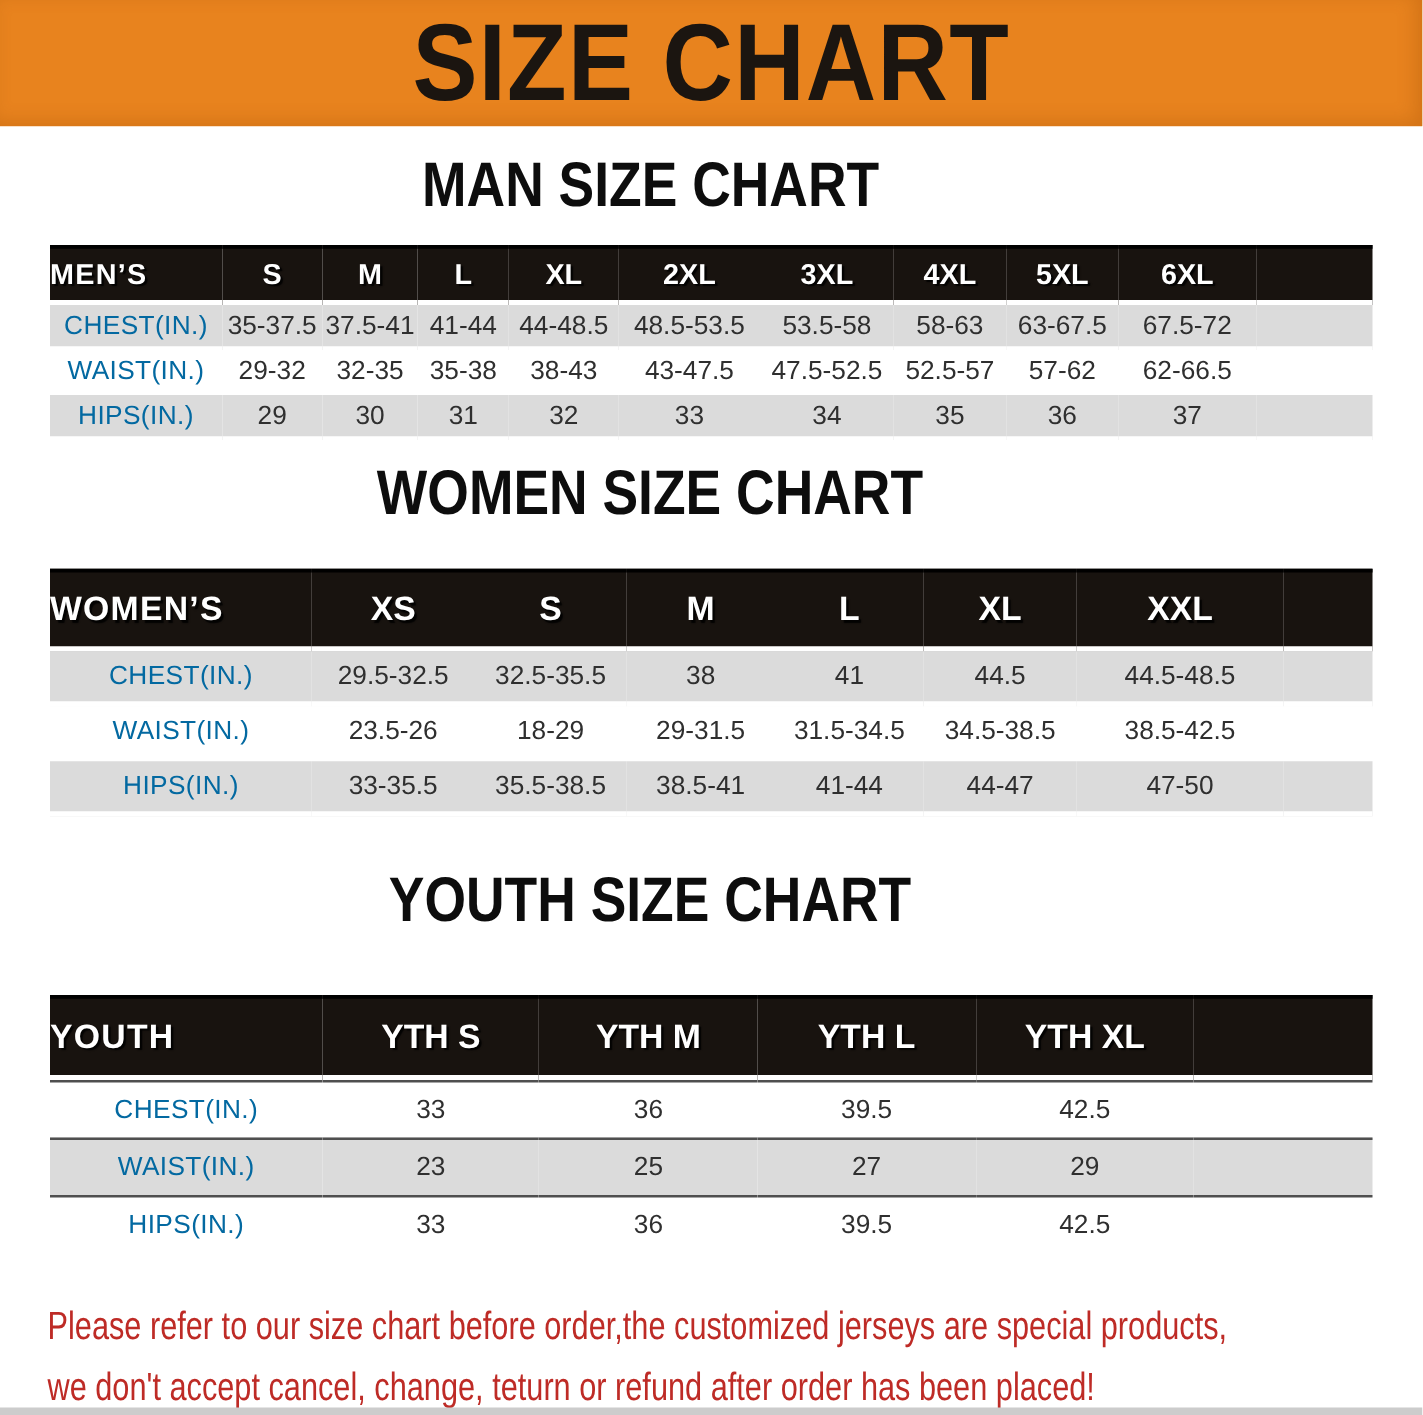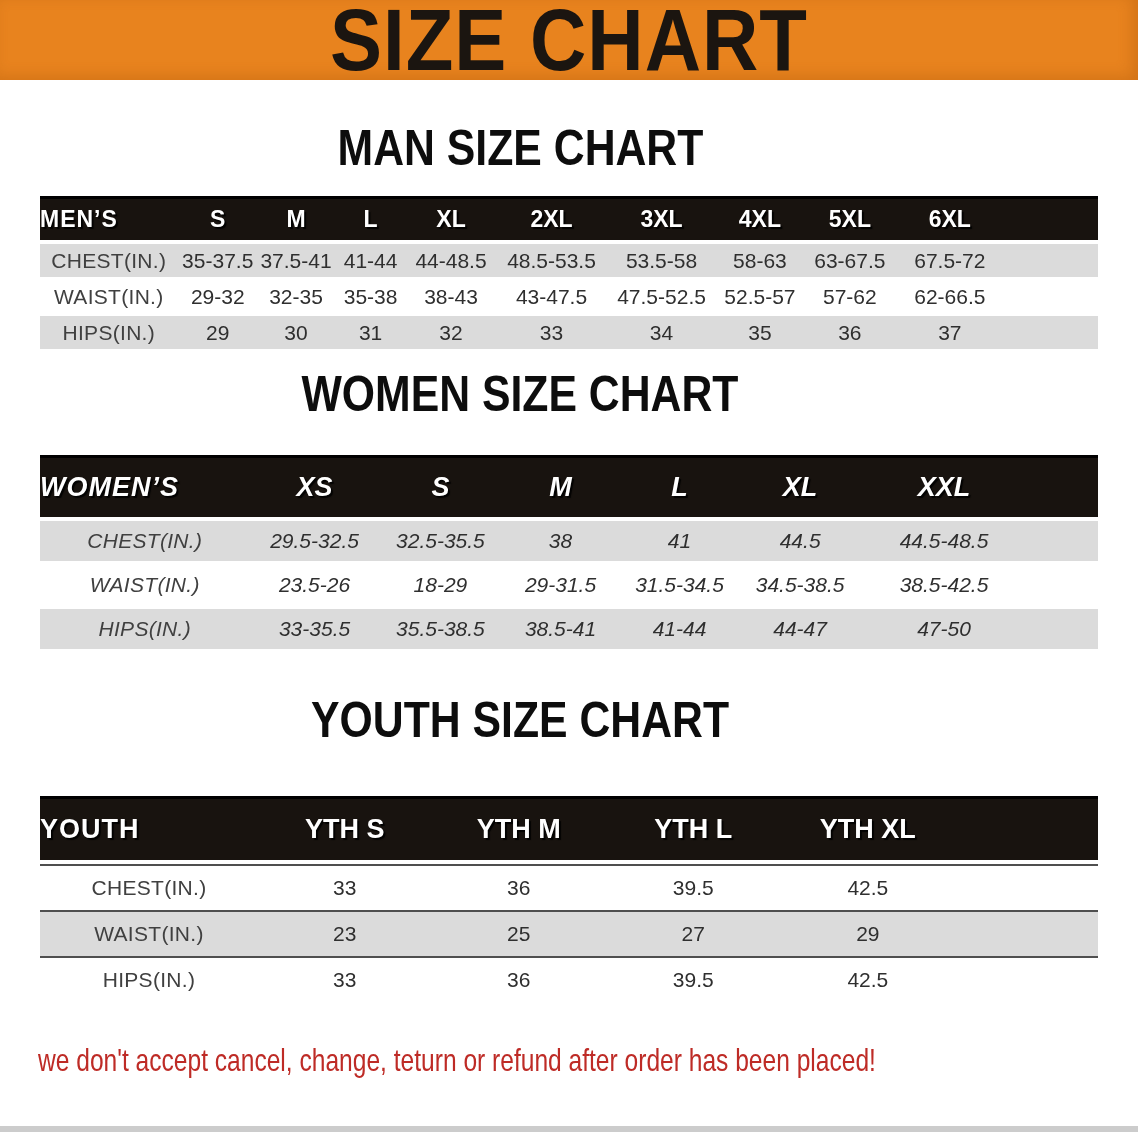--- a/index.html
+++ b/index.html
@@ -4,21 +4,21 @@
 <style>
   html, body { margin: 0; padding: 0; overflow: hidden; }
   body {
     width: 1138px; height: 1132px; position: relative;
     background: #ffffff;
     font-family: "Liberation Sans", sans-serif;
   }
 
   
   .banner {
-    position: absolute; top: 0; left: 0; width: 1138px; height: 80px;
+    position: absolute; top: 0; left: 0; width: 1138px; height: 101px;
     background: #E8831E;
     display: flex; align-items: center; justify-content: center;
     box-shadow: inset -6px -4px 14px rgba(150,70,0,0.25);
   }
   .banner-title {
     font-size: 78px; font-weight: bold; color: #1b1510;
     letter-spacing: 1px; transform: scale(1, 1.12);
     white-space: nowrap;
   }
 
@@ -34,21 +34,21 @@
   #heading-man   { top: 122px; }
   #heading-women { top: 368px; }
   #heading-youth { top: 694px; }
 
   
   .size-table {
     position: absolute; left: 40px; width: 1058px;
     border-collapse: separate; border-spacing: 0; table-layout: fixed;
   }
   #men-table   { top: 196px; }
-  #women-table { top: 455px; font-style: italic; }
+  #women-table { top: 455px; }
   #youth-table { top: 796px; }
 
   .band th {
     background: #18130f; color: #ffffff; font-weight: bold;
     border-top: 3px solid #000000; border-bottom: 4px solid #ffffff;
     text-align: center; vertical-align: middle;
     text-shadow: 2px 2px 1px rgba(0,0,0,0.9);
     overflow: hidden; white-space: nowrap;
   }
   .band .band-label {
@@ -59,21 +59,21 @@
   #men-table .band th   { height: 39px; font-size: 23px; }
   #women-table .band th { height: 57px; font-size: 27px; }
   #youth-table .band th { height: 59px; font-size: 27px; }
 
   .size-table td {
     text-align: center; vertical-align: middle;
     font-size: 21px; color: #2f2f2f; background: #ffffff;
     overflow: hidden; white-space: nowrap;
   }
   .size-table tr.odd td { background: #dbdbdb; }
-  .size-table td.row-label { color: #404040; letter-spacing: 0.3px; margin-left: 28px; }
+  .size-table td.row-label { color: #0369a1; letter-spacing: 0.3px; margin-left: 28px; }
 
   #men-table td   { height: 31px; border-bottom: 3px solid #ffffff; }
   #women-table td { height: 38px; border-bottom: 4px solid #ffffff; }
   #youth-table td { height: 42px; }
   #youth-table tr.sep td { border-top: 2px solid #4f4f4f; }
 
   
   .note {
     position: absolute; top: 1036px; left: 38px; width: 1098px;
     color: #be2b26; font-size: 31.5px; line-height: 49px;
@@ -277,16 +277,17 @@
       <td>33</td>
       <td>36</td>
       <td>39.5</td>
       <td>42.5</td>
       <td></td>
     </tr>
   </tbody>
 </table>
 
 <div class="note">
+  <div><span class="note-line">Please refer to our size chart before order,the customized jerseys are special products,</span></div>
   <div><span class="note-line">we don't accept cancel, change, teturn or refund after order has been placed!</span></div>
 </div>
 
 <div class="bottom-strip"></div>
 
 </body></html>

